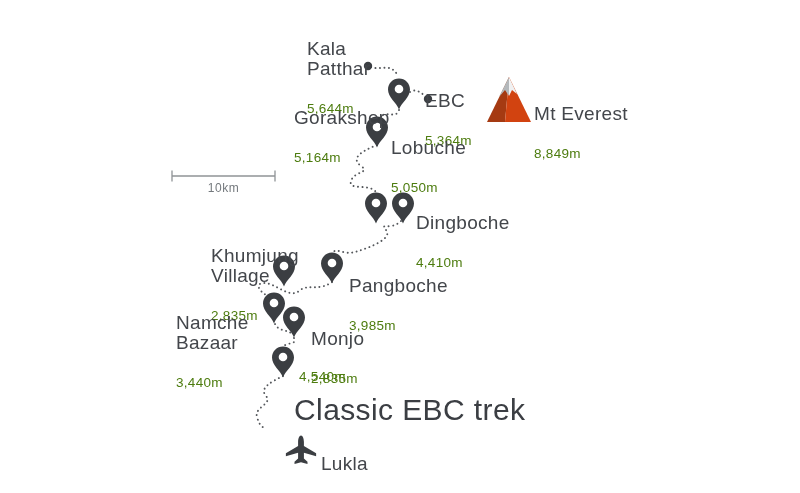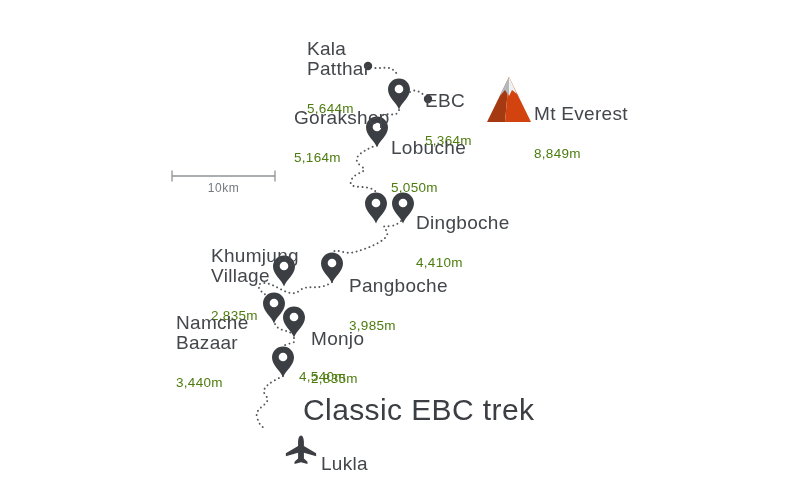--- a/index.html
+++ b/index.html
@@ -23,21 +23,21 @@
   .st-elev{
     font-size:13.5px;
     color:#4d7c0f;
     letter-spacing:0.3px;
     line-height:15px;
     margin-top:2px;
     white-space:nowrap;
   }
   .map-title{
     position:absolute;
-    left:303px;top:393px;
+    left:294px;top:393px;
     font-size:30px;
     color:#3b3e43;
     letter-spacing:0.4px;
     white-space:nowrap;
   }
   .scale-label{
     position:absolute;
     left:172px;top:181px;width:103px;
     text-align:center;
     font-size:12px;

